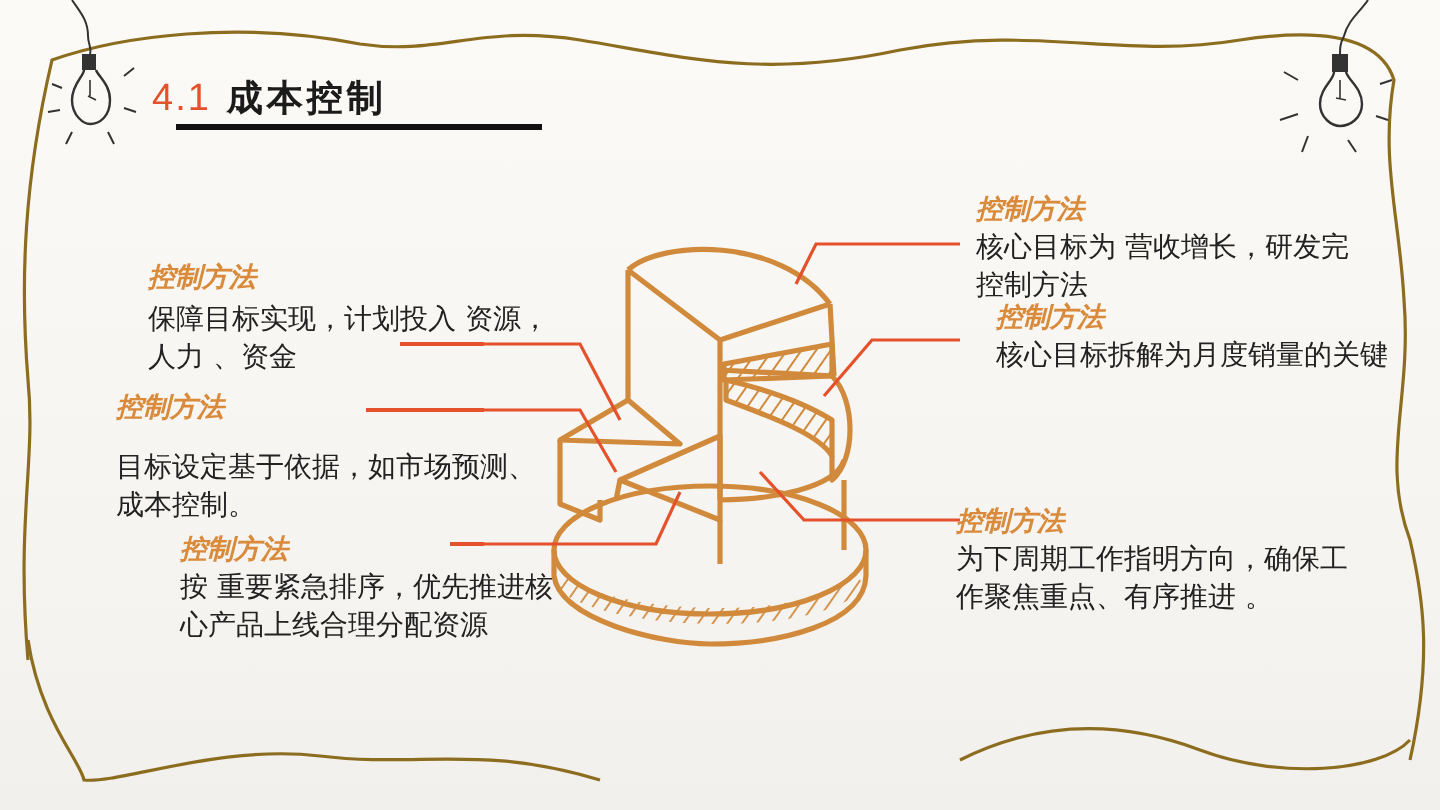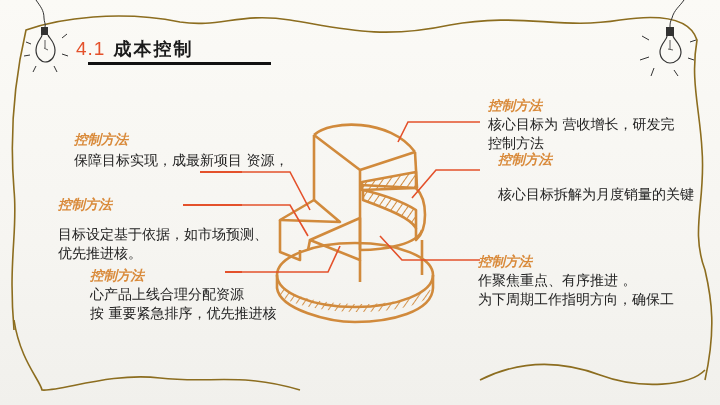--- a/index.html
+++ b/index.html
@@ -89,56 +89,57 @@
   </svg>
 
   <div style="position:absolute;left:200px;top:171px;width:42px;height:2px;background:#e4512b;"></div>
   <div style="position:absolute;left:183px;top:204px;width:59px;height:2px;background:#e4512b;"></div>
   <div style="position:absolute;left:225px;top:271px;width:17px;height:2px;background:#e4512b;"></div>
   <div style="position:absolute;left:480px;top:121px;width:0;height:2px;background:#e4512b;"></div>
 
   <div class="block" style="left:74px;top:130px;">
     <div class="h">控制方法</div>
     <div class="b">
-      <div>保障目标实现，成最新项目 资源，</div>
+      <div>保障目标实现，计划投入 资源，</div>
+      <div>人力 、资金</div>
     </div>
   </div>
 
   <div class="block" style="left:58px;top:195px;">
     <div class="h">控制方法</div>
     <div class="b" style="margin-top:12px">
       <div>目标设定基于依据，如市场预测、</div>
-      <div>优先推进核。</div>
+      <div>成本控制。</div>
     </div>
   </div>
 
   <div class="block" style="left:90px;top:266px;">
     <div class="h">控制方法</div>
     <div class="b" style="margin-top:1px">
+      <div>按 重要紧急排序，优先推进核</div>
       <div>心产品上线合理分配资源</div>
-      <div>按 重要紧急排序，优先推进核</div>
     </div>
   </div>
 
   <div class="block" style="left:488px;top:96px;">
     <div class="h">控制方法</div>
     <div class="b" style="margin-top:1px">
       <div>核心目标为 营收增长，研发完</div>
       <div>控制方法</div>
     </div>
   </div>
 
   <div class="block" style="left:498px;top:150px;">
     <div class="h">控制方法</div>
-    <div class="b" style="margin-top:17px">
+    <div class="b" style="margin-top:1px">
       <div>核心目标拆解为月度销量的关键</div>
     </div>
   </div>
 
   <div class="block" style="left:478px;top:252px;">
     <div class="h">控制方法</div>
     <div class="b" style="margin-top:1px">
+      <div>为下周期工作指明方向，确保工</div>
       <div>作聚焦重点、有序推进 。</div>
-      <div>为下周期工作指明方向，确保工</div>
     </div>
   </div>
 
 </div>
 
 </body></html>

